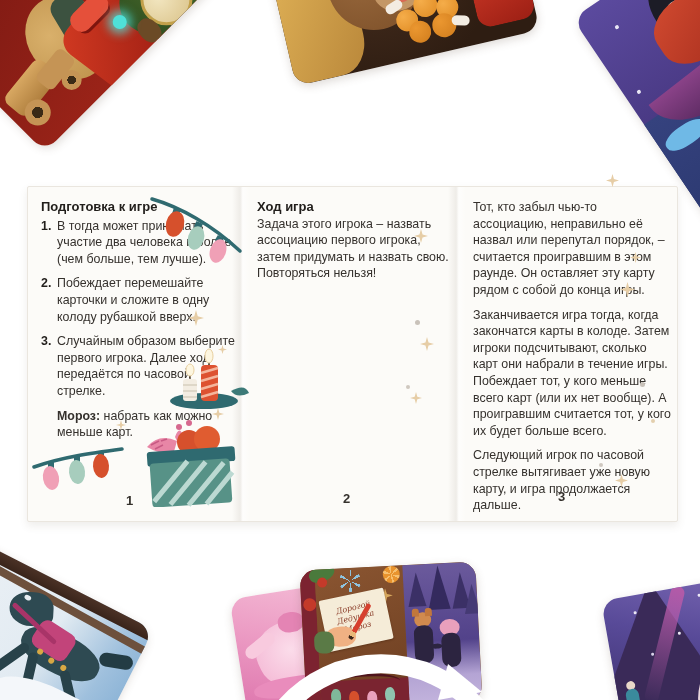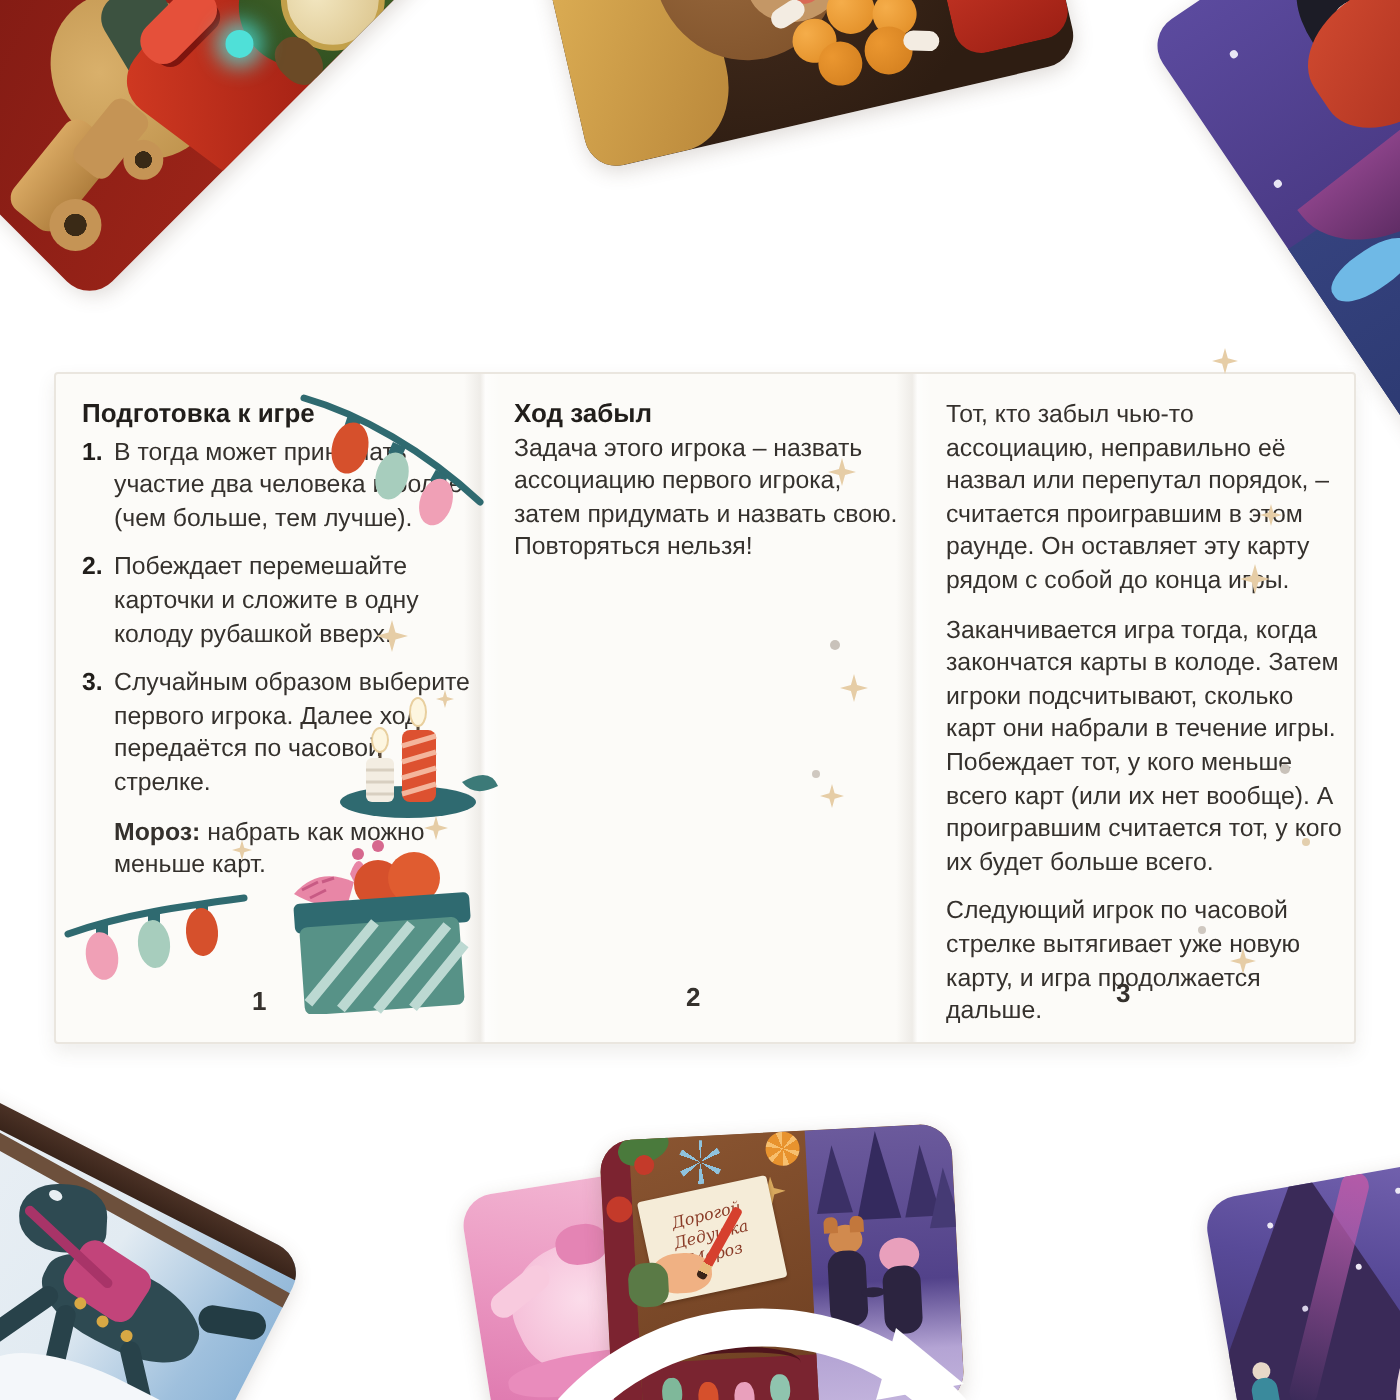--- a/index.html
+++ b/index.html
@@ -221,21 +221,21 @@
     <div class="step">
       <span class="step-num">3.</span>
       <span class="step-text">Случайным образом выберите первого игрока. Далее ход передаётся по часовой стрелке.</span>
     </div>
     <p style="margin-left:16px;width:160px;">
       <b>Мороз:</b><span> набрать как можно меньше карт.</span>
     </p>
   </div>
 
   <div class="col" style="left:229px;width:198px;">
-    <p class="hd" style="margin-bottom:0;">Ход забыл</p>
+    <p class="hd" style="margin-bottom:0;">Ход игра</p>
     <p>Задача этого игрока – назвать ассоциацию первого игрока, затем придумать и назвать свою. Повторяться нельзя!</p>
   </div>
 
   <div class="col" style="left:445px;width:198px;">
     <p>Тот, кто забыл чью-то ассоциацию, неправильно её назвал или перепутал порядок, – считается проигравшим в этом раунде. Он оставляет эту карту рядом с собой до конца игры.</p>
     <p>Заканчивается игра тогда, когда закончатся карты в колоде. Затем игроки подсчитывают, сколько карт они набрали в течение игры. Побеждает тот, у кого меньше всего карт (или их нет вообще). А проигравшим считается тот, у кого их будет больше всего.</p>
     <p>Следующий игрок по часовой стрелке вытягивает уже новую карту, и игра продолжается дальше.</p>
   </div>
 
   <div class="pagenum" style="left:98px;top:306px;">1</div>

